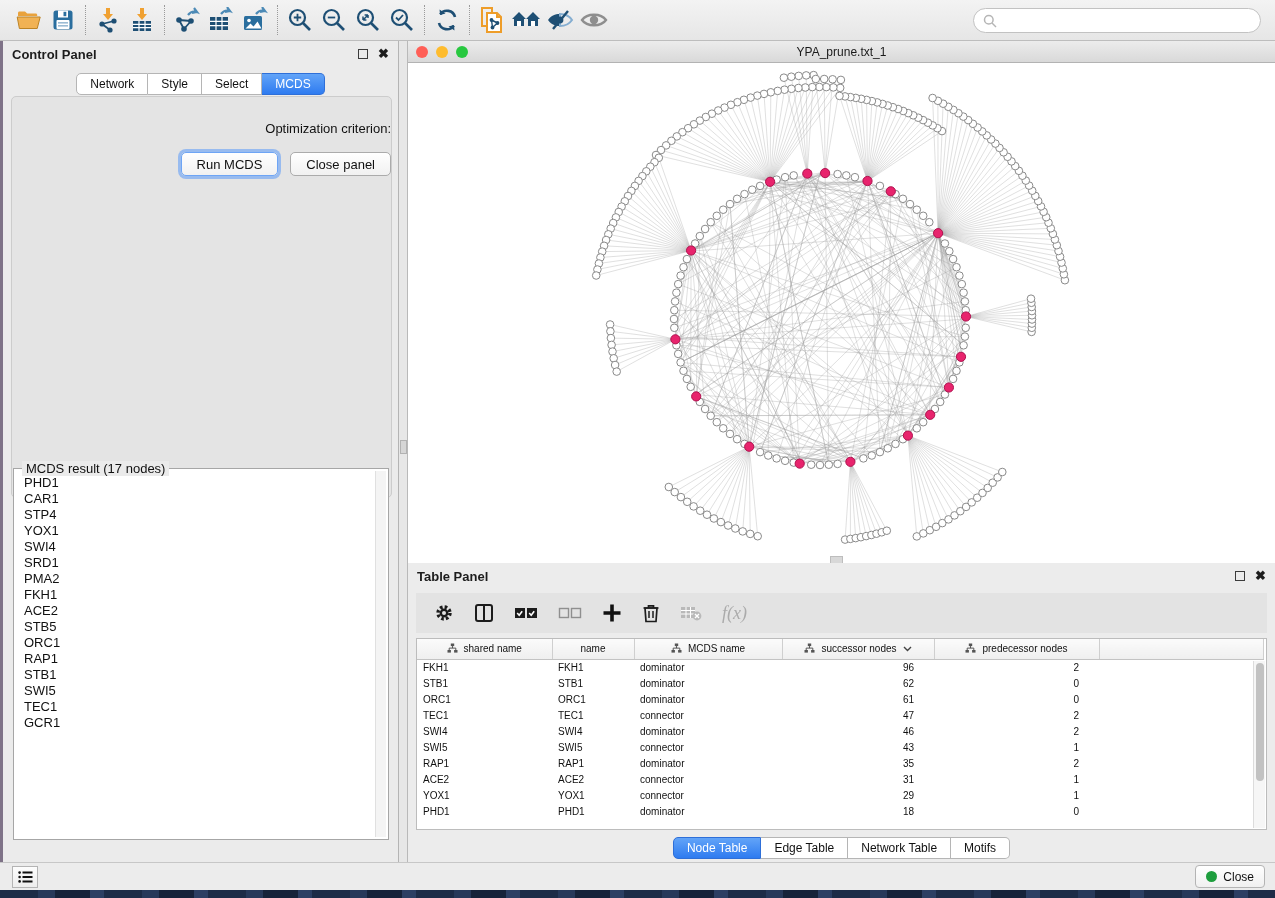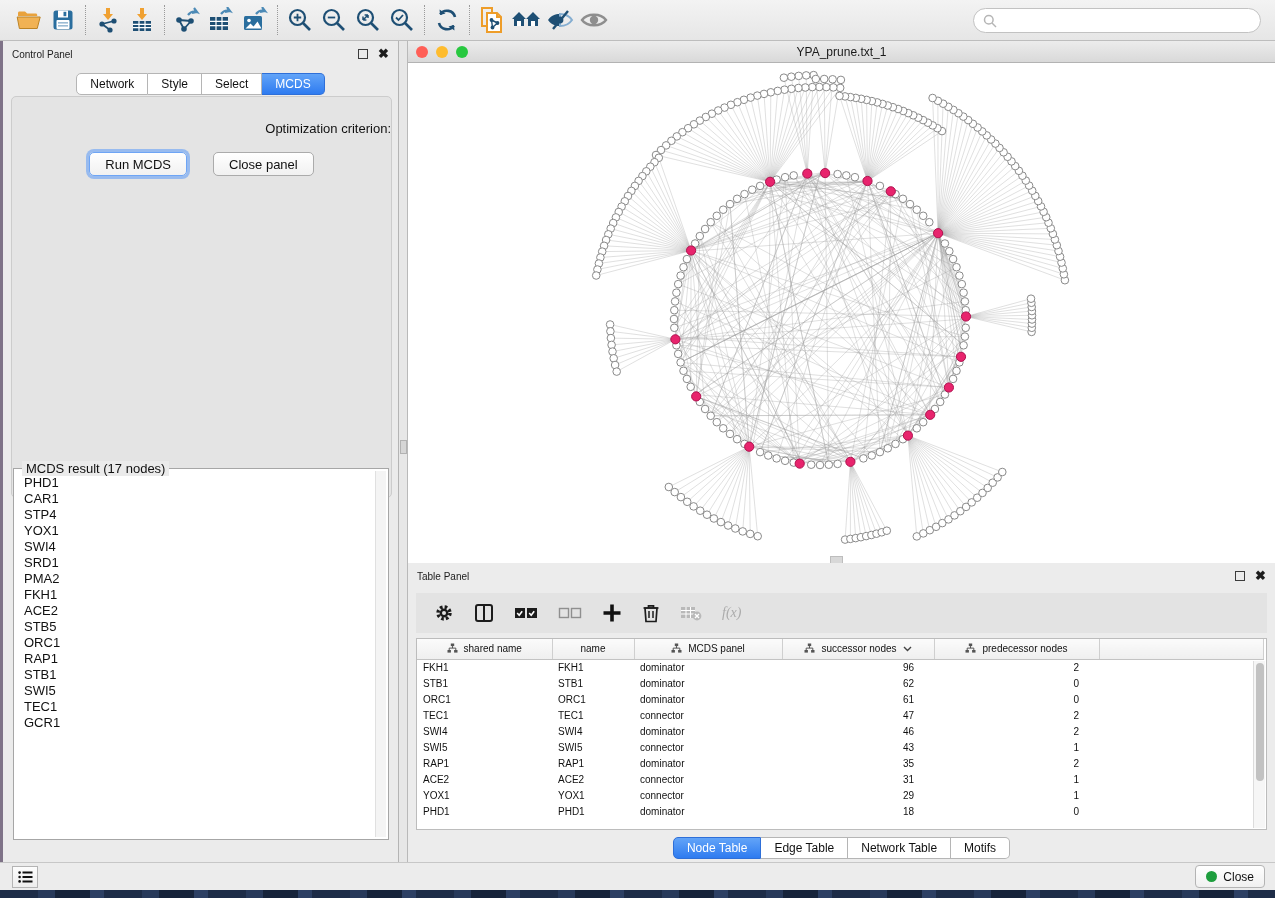--- a/index.html
+++ b/index.html
@@ -17,21 +17,21 @@
   #quick-search svg { opacity:.55; }
   #quick-search input { border:none; outline:none; background:transparent; flex:1; font-size:12px; padding-left:5px; }
 
   
   #left-sliver { position:absolute; left:0; top:41px; width:3px; height:849px; background:#7e7287; }
 
   
   #control-panel { position:absolute; left:3px; top:41px; width:396px; height:821px;
     background:#ebebeb; border-right:1px solid #b4b4b4; }
   .panel-titlebar { height:26px; display:flex; align-items:center; padding:0 9px; }
-  .panel-title { font-size:10px; color:#1c1c1c; flex:1; }
+  .panel-title { font-size:13px; color:#1c1c1c; flex:1;font-weight:bold; }
   .float-box { width:10px; height:10px; border:1.6px solid #3c3c3c; margin-right:10px; cursor:default; }
   .close-x { font-size:13px; font-weight:bold; color:#1c1c1c; cursor:default; line-height:10px; }
 
   .seg-tabs { display:flex; justify-content:center; }
   .seg-tab { font-size:12px; padding:3px 13px; background:#fff; border:1px solid #b5b5b5; border-left-width:0;
     color:#111; cursor:default; }
   .seg-tab:first-child { border-left-width:1px; border-radius:5px 0 0 5px; }
   .seg-tab:last-child { border-radius:0 5px 5px 0; }
   .seg-tab.selected { background:linear-gradient(#62a4f8,#2e7bf0); color:#fff; border-color:#2e6fd8; }
 
@@ -39,21 +39,21 @@
 
   #cp-content { position:absolute; left:8px; top:55px; width:381px; height:402px;
     background:#e4e4e4; border:1px solid #cccccc; border-radius:5px; }
   #opt-label { text-align:right; font-size:13px; color:#111; margin-top:24px; }
   #criterion-select { margin:14px auto 0; width:316px; height:24px; background:#fff; border:1px solid #b6b6b6;
     border-radius:5px; display:flex; align-items:center; cursor:default; }
   #criterion-select .val { flex:1; font-size:13px; padding-left:9px; color:#111; white-space:nowrap; }
   .stepper { width:19px; height:20px; margin-right:2px; border-radius:4px;
     background:linear-gradient(#6fadfa,#3a81f2); display:flex; flex-direction:column; align-items:center; justify-content:center; gap:1px; }
   .stepper svg { display:block; }
-  #cp-buttons { display:flex; justify-content:center; gap:26px; margin-top:16px; }
+  #cp-buttons { display:flex; justify-content:flex-end; gap:12px; margin-top:16px; }
   .mac-btn { font-size:13px; color:#111; background:linear-gradient(#ffffff,#f1f1f1); border:1px solid #ababab;
     border-radius:5px; height:24px; padding:0 15px; cursor:default; }
   .mac-btn.focused { box-shadow:0 0 0 3px rgba(110,165,245,.65); border-color:#6ea5f5; }
 
   #mcds-result { position:absolute; left:10px; top:427px; width:376px; height:372px;
     background:#fff; border:1px solid #a6a6a6; }
   #mcds-legend { position:absolute; left:8px; top:-8px; background:#ebebeb; padding:0 4px; font-size:13px; color:#111; }
   #mcds-list { position:absolute; left:2px; top:6px; right:14px; bottom:2px; overflow:hidden;
     font-size:13px; color:#111; padding-left:8px; }
   #mcds-list div { line-height:16px; }
@@ -69,21 +69,21 @@
     display:flex; align-items:center; position:relative; }
   .traffic { width:12px; height:12px; border-radius:50%; margin-left:8px; }
   #net-title { position:absolute; left:0; right:0; text-align:center; font-size:12px; color:#1a1a1a; }
   #net-canvas { position:relative; width:867px; height:500px; background:#fff; overflow:hidden; }
   #h-grip { position:absolute; left:830px; top:556px; width:13px; height:8px; background:#d8d8d8; border:1px solid #bdbdbd; }
 
   
   #table-panel { position:absolute; left:408px; top:563px; width:867px; height:299px; background:#ececec; }
   #tp-toolbar { margin:4px 8px 0 8px; height:40px; background:#e3e3e3; display:flex; align-items:center; gap:20px; padding-left:18px; }
   .tp-icon { display:flex; align-items:center; justify-content:center; cursor:default; }
-  .fx-label { font-family:"Liberation Serif", serif; font-style:italic; font-size:14px; color:#ababab; }
+  .fx-label { font-family:"Liberation Serif", serif; font-style:italic; font-size:18px; color:#ababab; }
 
   #node-table-wrap { margin:5px 8px 0 8px; height:192px; background:#fff; border:1px solid #bcbcbc; position:relative; overflow:hidden; }
   table#node-table { border-collapse:collapse; table-layout:fixed; width:846px; font-size:10px; }
   #node-table th { height:20px; font-weight:normal; background:linear-gradient(#fbfbfb,#efefef);
     border-right:1px solid #cfcfcf; border-bottom:1px solid #c3c3c3; color:#111; text-align:center; position:relative; white-space:nowrap; overflow:hidden; }
   #node-table th .hdr-inner { display:flex; align-items:center; justify-content:center; gap:6px; padding:0 4px; }
   #node-table td { height:16px; padding:0 6px; color:#111; white-space:nowrap; overflow:hidden; }
   #node-table td.num { text-align:right; padding-right:20px; }
   #table-vscroll { position:absolute; right:1px; top:22px; bottom:1px; width:12px; background:#f6f6f6; border-left:1px solid #dcdcdc; }
   #table-vscroll .thumb { position:absolute; left:2px; top:2px; width:8px; height:118px; background:#c2c2c2; border-radius:4px; }
@@ -674,21 +674,21 @@
               </span>
             </th>
             <th>
               <span class="hdr-inner">
                 <svg width="11" height="11" viewBox="0 0 11 11">
                   <rect x="3.8" y="0.5" width="3.4" height="2.6" fill="#555"></rect>
                   <rect x="0.5" y="7" width="3.4" height="2.6" fill="#555"></rect>
                   <rect x="7.1" y="7" width="3.4" height="2.6" fill="#555"></rect>
                   <path d="M5.5 3.1v2M2.2 7V5.1h6.6V7" stroke="#555" fill="none" stroke-width="1"></path>
                 </svg>
-                <span>MCDS panel</span>
+                <span>MCDS name</span>
               </span>
             </th>
             <th>
               <span class="hdr-inner">
                 <svg width="11" height="11" viewBox="0 0 11 11">
                   <rect x="3.8" y="0.5" width="3.4" height="2.6" fill="#555"></rect>
                   <rect x="0.5" y="7" width="3.4" height="2.6" fill="#555"></rect>
                   <rect x="7.1" y="7" width="3.4" height="2.6" fill="#555"></rect>
                   <path d="M5.5 3.1v2M2.2 7V5.1h6.6V7" stroke="#555" fill="none" stroke-width="1"></path>
                 </svg>

